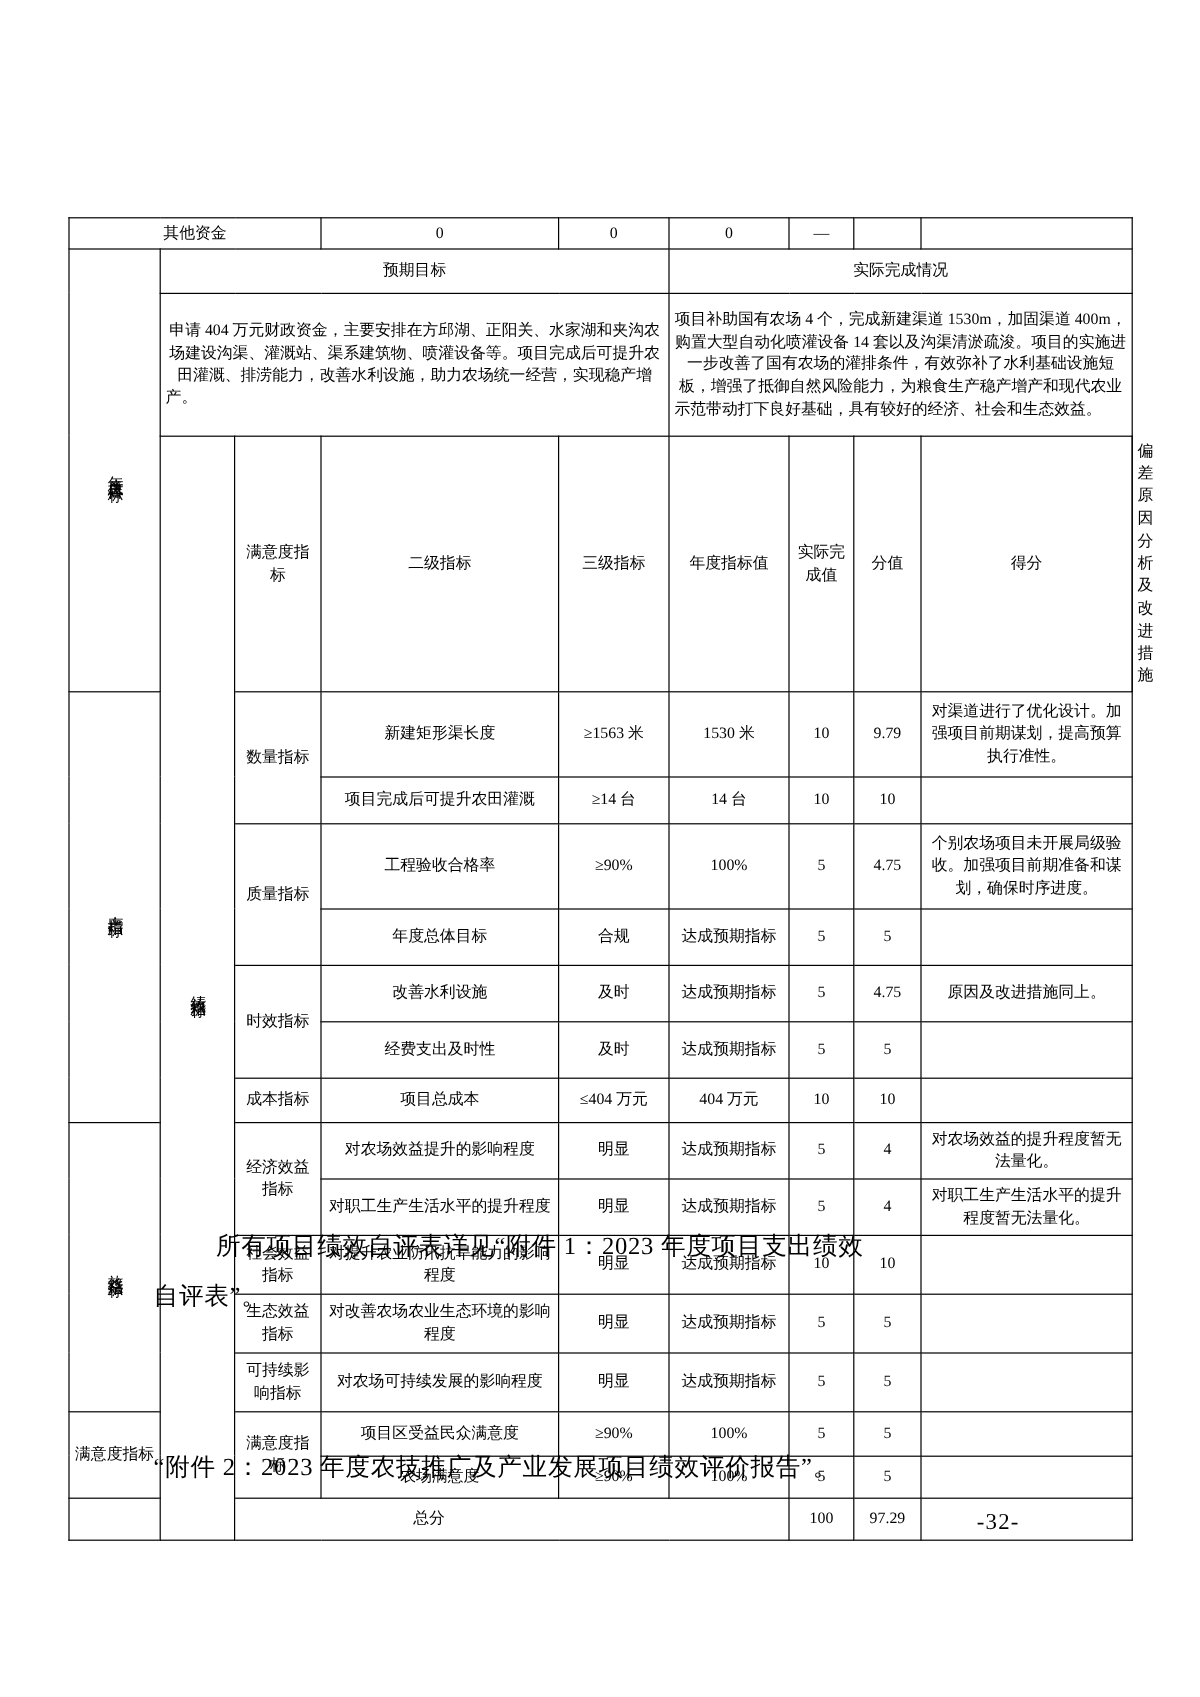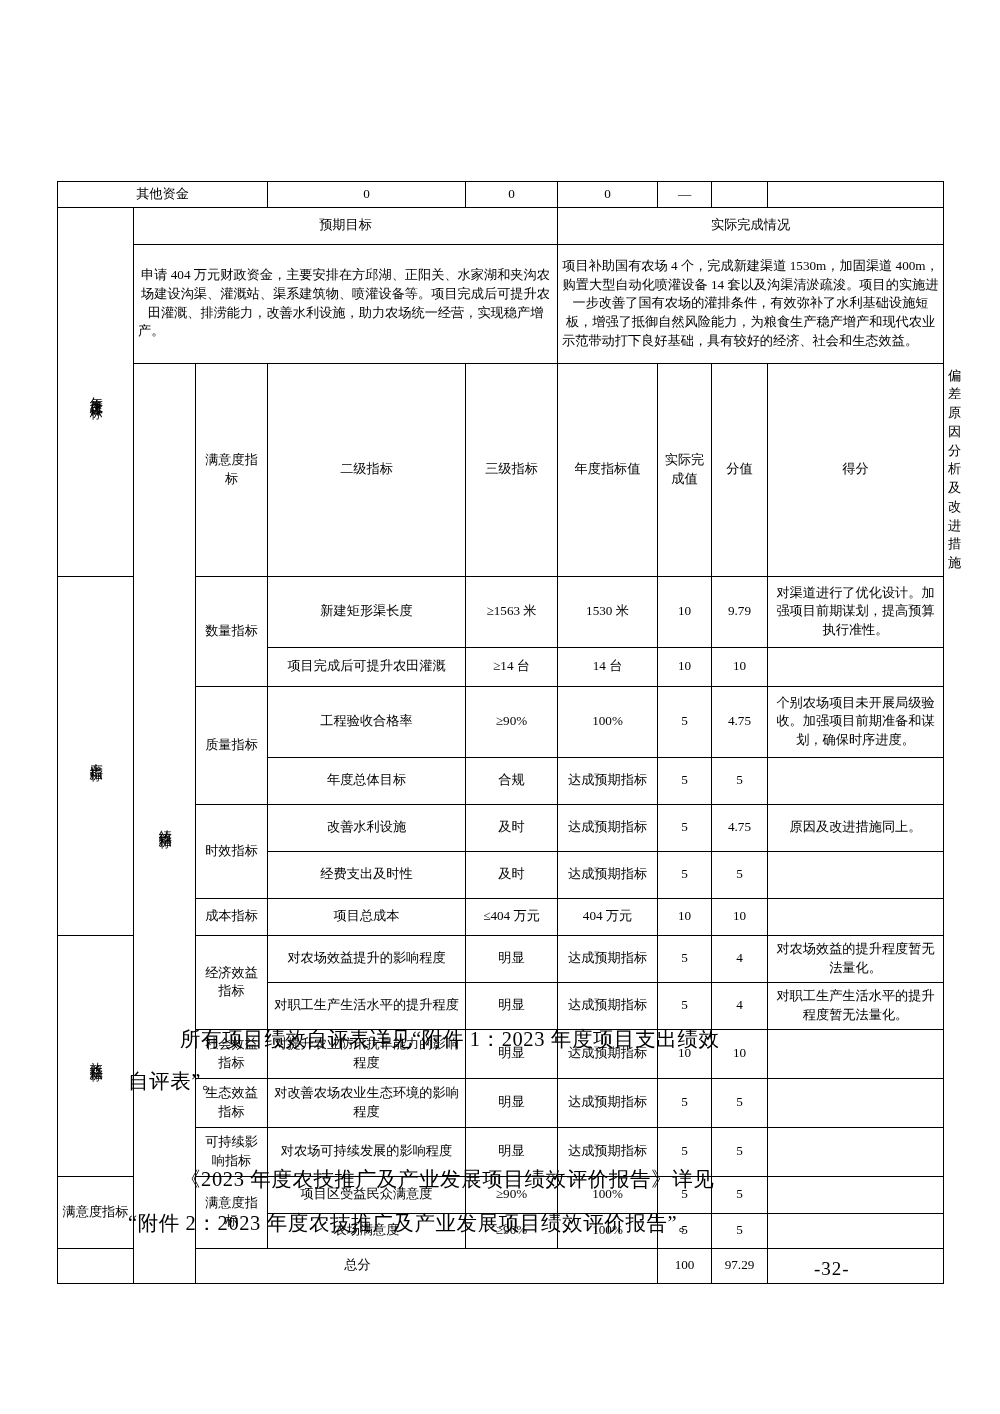--- a/index.html
+++ b/index.html
@@ -265,18 +265,17 @@
       <td colspan="6" style="height:28px">总分</td>
       <td>100</td>
       <td>97.29</td>
       <td></td>
     </tr>
   </tbody>
     </table>
 
   <div class="para" style="left:180px; top:1020px;">所有项目绩效自评表详见“附件 1：2023 年度项目支出绩效</div>
   <div class="para" style="left:128px; top:1062px;">自评表”。</div>
-  <div class="para" style="left:180px; top:1160px;">《2023 年度农技推广及产业发展项目绩效评价报告》详见</div>
   <div class="para" style="left:128px; top:1204px;">“附件 2：2023 年度农技推广及产业发展项目绩效评价报告”。</div>
 
   <div class="pnum" style="left:814px; top:1258px;">-32-</div>
 
 </div>
 
 </body></html>

